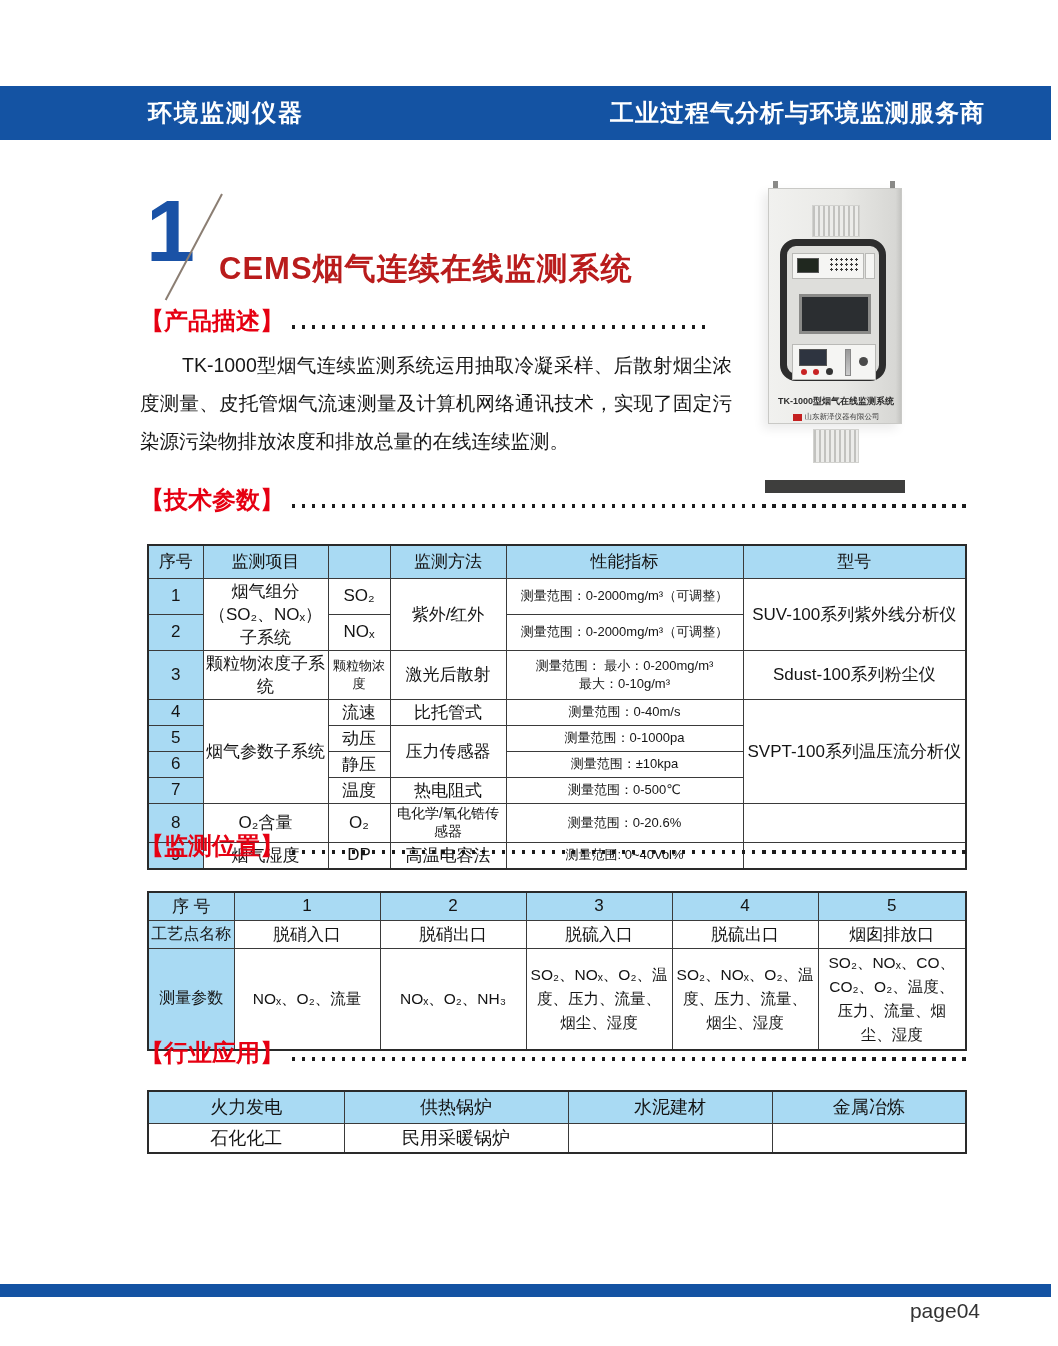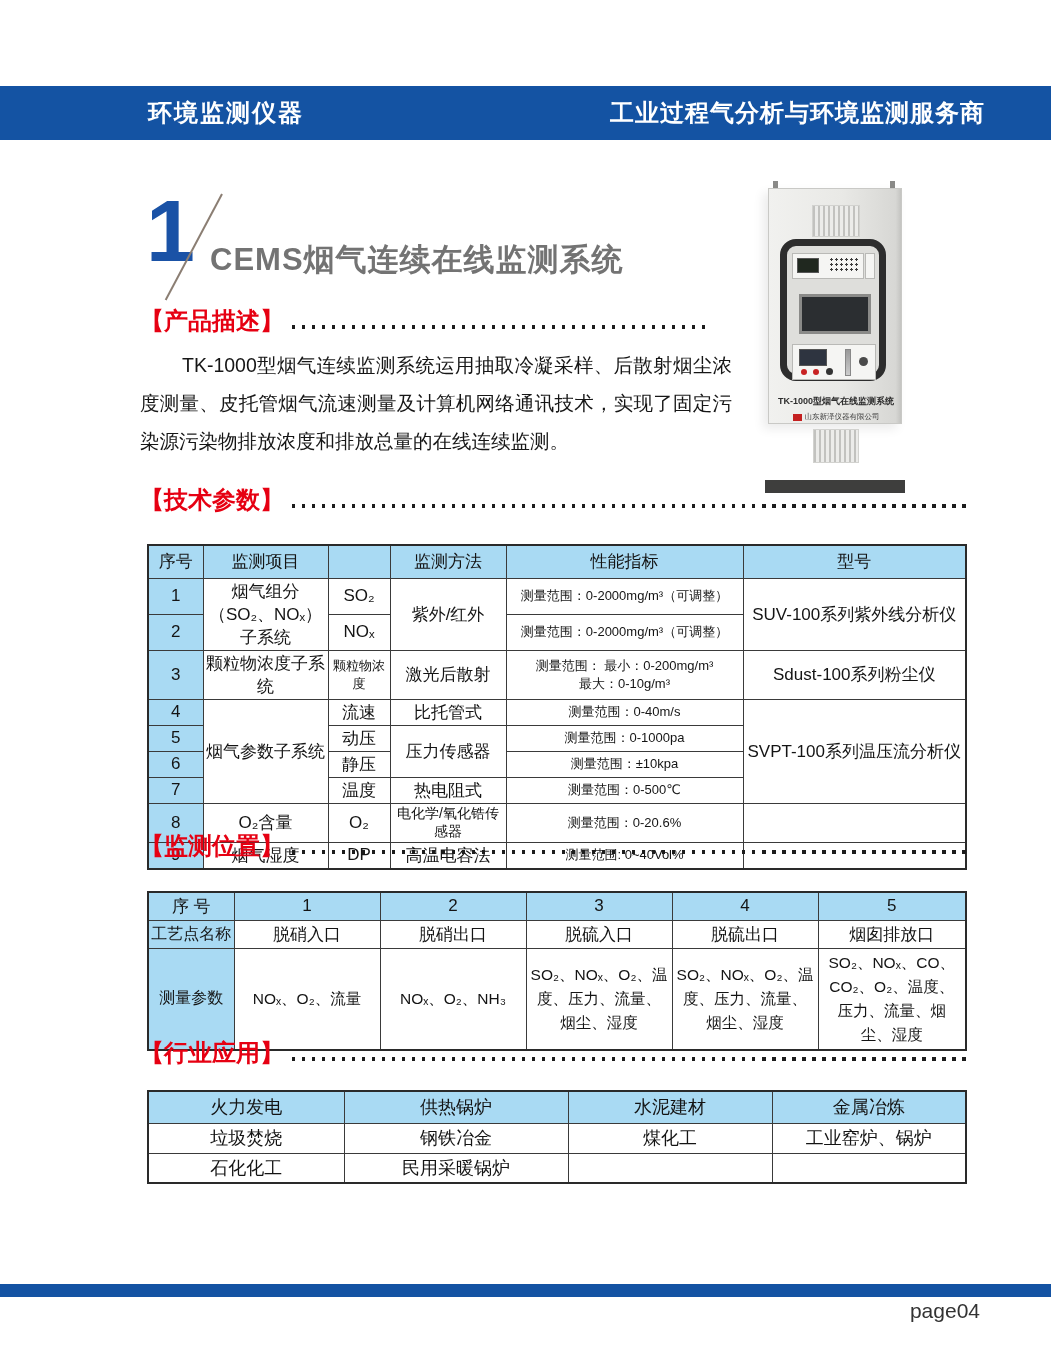--- a/index.html
+++ b/index.html
@@ -8,21 +8,21 @@
 
   
   .topbar{position:absolute;left:0;top:86px;width:1051px;height:54px;background:#1453a3;}
   .topbar-left{position:absolute;left:148px;top:0;line-height:54px;color:#fff;font-weight:bold;font-size:24px;letter-spacing:2px;}
   .topbar-right{position:absolute;right:66px;top:0;line-height:54px;color:#fff;font-weight:bold;font-size:24px;letter-spacing:1px;}
 
   
   .big-num{position:absolute;left:146px;top:186px;font-size:88px;line-height:90px;font-weight:bold;color:#1a52a6;}
   .slash{position:absolute;left:221px;top:194px;width:2px;height:120px;background:#8b7e73;
          transform:rotate(28deg);transform-origin:top center;}
-  .page-title{position:absolute;left:207px;top:236px;margin:3px;font-size:31px;font-weight:bold;color:#737373;letter-spacing:1px;}
+  .page-title{position:absolute;left:207px;top:236px;margin:12px;font-size:31px;font-weight:bold;color:#b91c1c;letter-spacing:1px;}
 
   
   .sec-head{position:absolute;left:140px;display:flex;align-items:flex-end;}
   .sec-label{color:#e60012;font-size:24px;font-weight:bold;line-height:30px;white-space:nowrap;}
   .leader{flex:1;height:4px;margin:0 0 7px 8px;
           background-image:repeating-linear-gradient(to right,#1c1c1c 0 3.5px,transparent 3.5px 10px);}
 
   .desc{position:absolute;left:140px;top:346px;width:592px;margin:0;font-size:19.5px;line-height:38px;
         color:#161616;text-align:justify;text-indent:42px;}
 
@@ -272,26 +272,20 @@
         <col style="width:194px">
       </colgroup>
     <tbody>
         <tr style="height:32px">
       <th class="blue">火力发电</th>
       <th class="blue">供热锅炉</th>
       <th class="blue">水泥建材</th>
       <th class="blue">金属冶炼</th>
     </tr>
     <tr style="height:30px">
-      <td>垃圾焚烧</td>
-      <td>钢铁冶金</td>
-      <td>煤化工</td>
-      <td>工业窑炉、锅炉</td>
-    </tr>
-    <tr style="height:30px">
       <td>石化化工</td>
       <td>民用采暖锅炉</td>
       <td></td>
       <td></td>
     </tr>
   </tbody>
     </table>
 
   <div class="footbar"></div>
   <div class="pagenum">page04</div>

